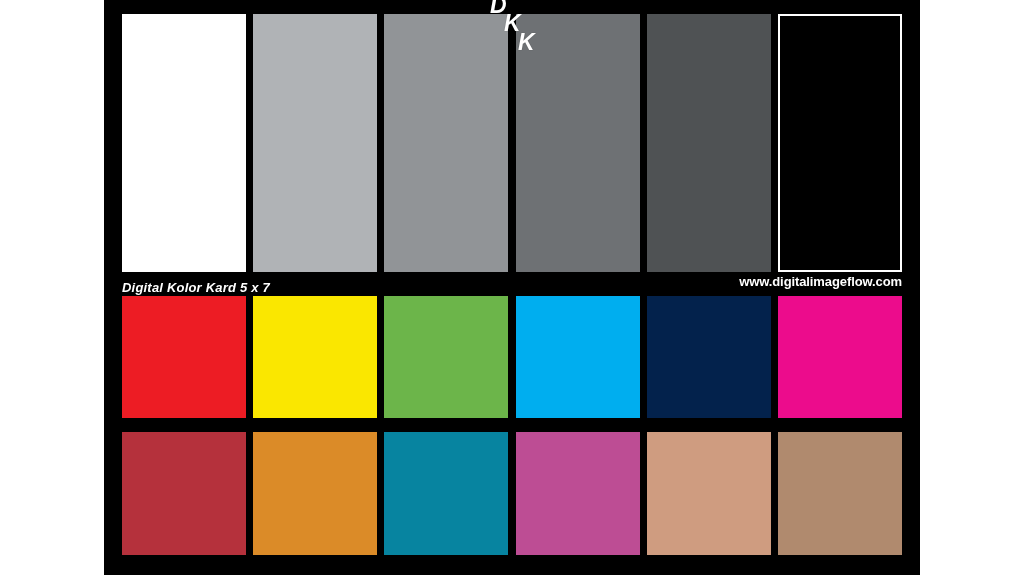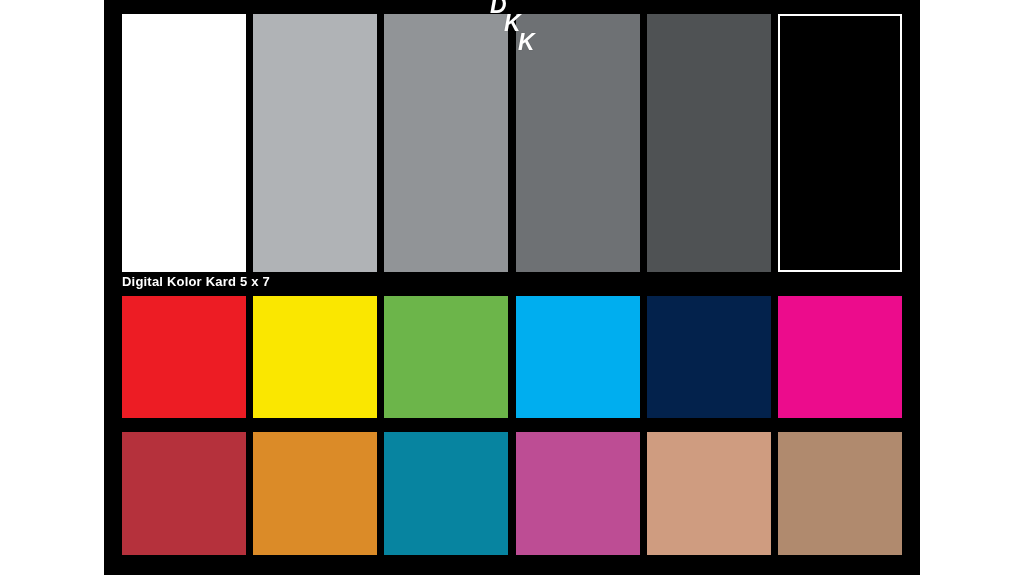--- a/index.html
+++ b/index.html
@@ -58,24 +58,25 @@
     position: absolute;
     left: 18px;
     top: 272px;
     width: 780px;
     height: 24px;
     background: #000000;
   }
   #brand-left {
     position: absolute;
     left: 0px;
-    top: 2px;
+    top: 8px;
     color: #ffffff;
     font-size: 13px;
     font-weight: bold;
+    font-style: italic;
     letter-spacing: 0.2px;
     white-space: nowrap;
   }
   #brand-right {
     position: absolute;
     right: 0px;
     top: 2px;
     color: #ffffff;
     font-size: 13px;
     font-weight: bold;
@@ -116,20 +117,21 @@
         <div class="patch" style="background: rgb(255, 255, 255);"></div>
         <div class="patch" style="background: rgb(176, 179, 182);"></div>
         <div class="patch" style="background: rgb(145, 148, 151);"></div>
         <div class="patch" style="background: rgb(110, 113, 116);"></div>
         <div class="patch" style="background: rgb(79, 82, 84);"></div>
         <div class="patch outlined" style="background: rgb(0, 0, 0);"></div>
       </div>
 
     <div id="text-band">
       <div id="brand-left">Digital Kolor Kard 5 x 7</div>
+      <div id="brand-right">www.digitalimageflow.com</div>
     </div>
 
     <div id="logo">
       <span id="logo-d">D</span>
       <span id="logo-k1">K</span>
       <span id="logo-k2">K</span>
     </div>
 
     <div class="row" id="row-color">
         <div class="patch" style="background: rgb(237, 28, 36);"></div>

